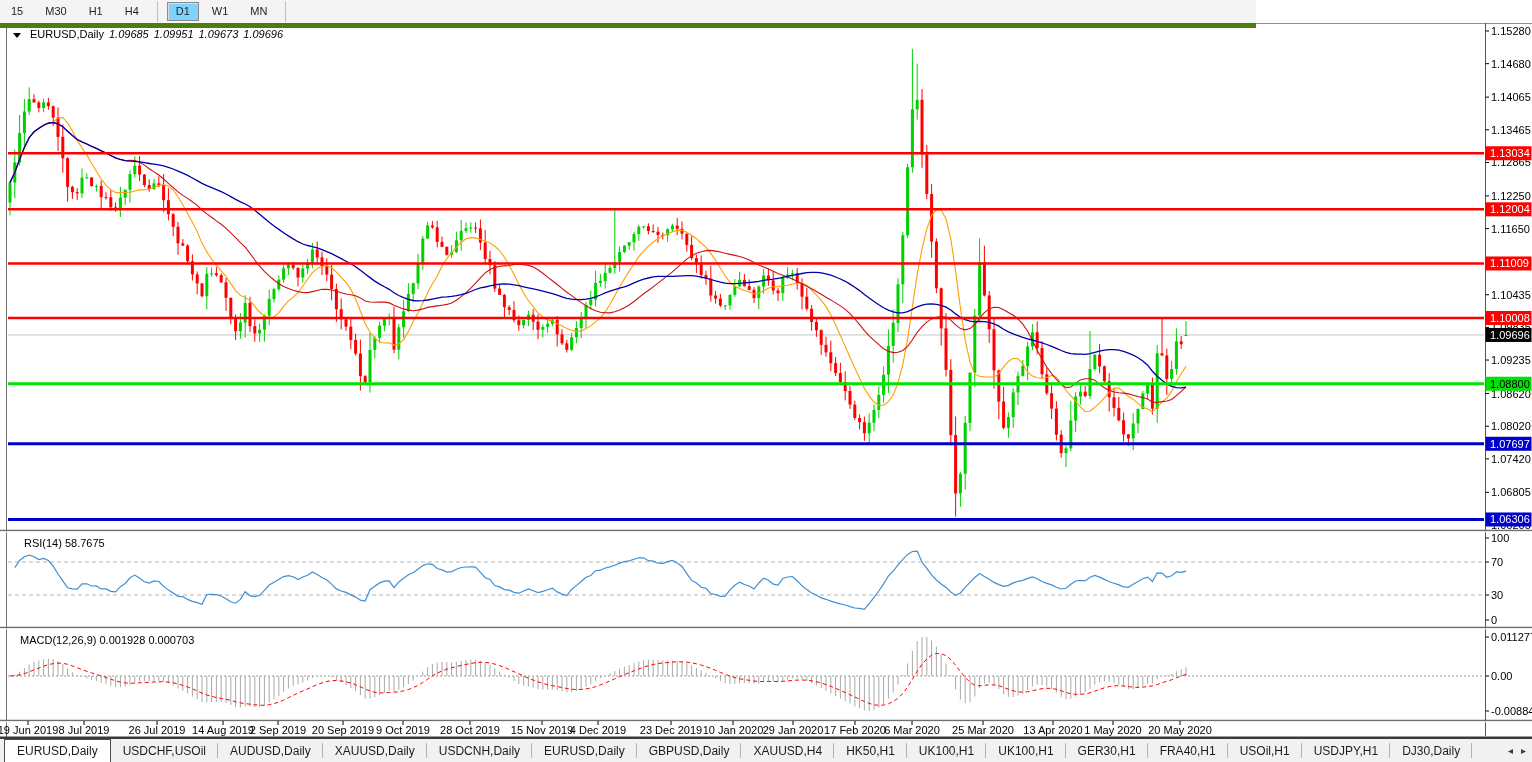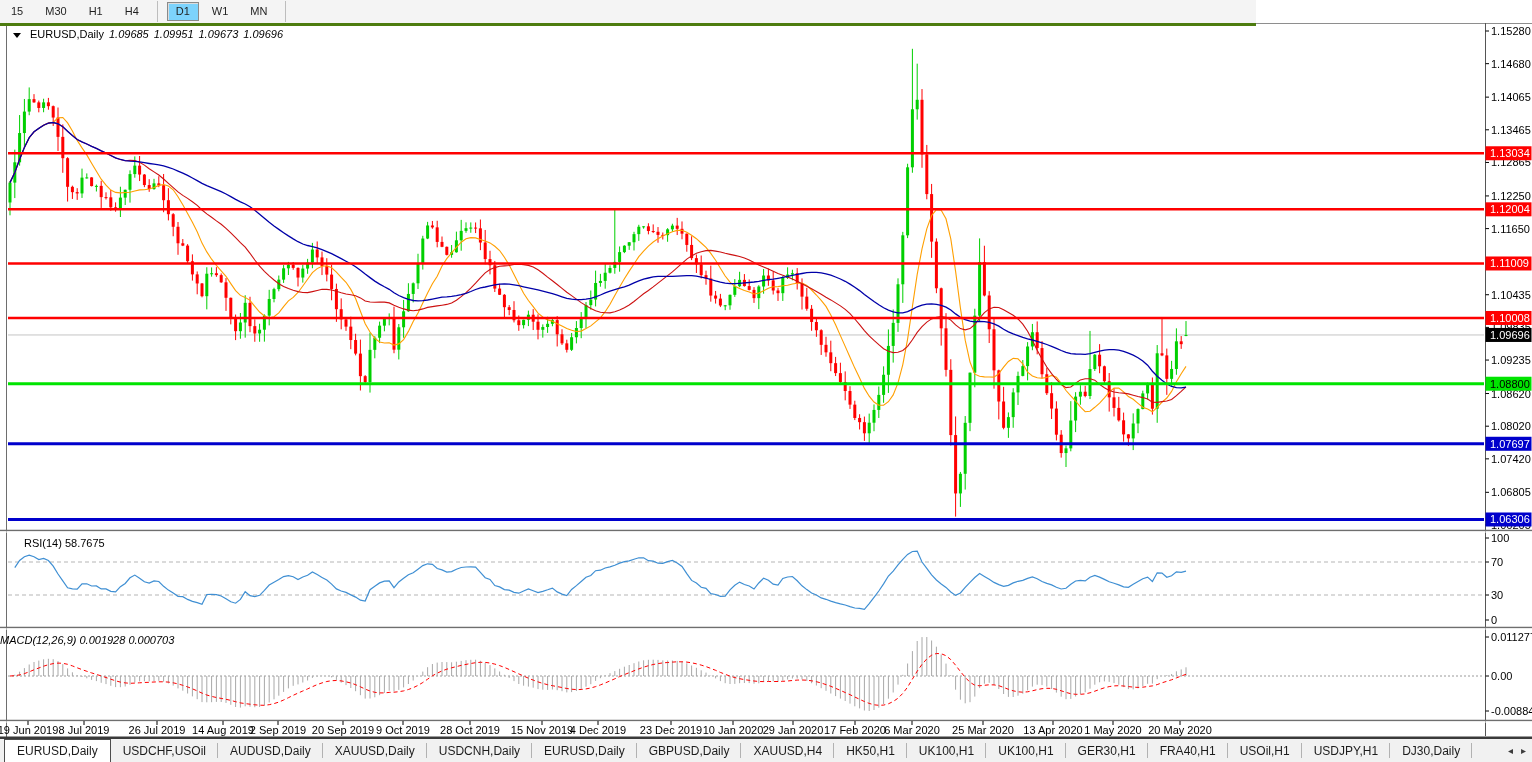--- a/index.html
+++ b/index.html
@@ -1,33 +1,33 @@
 <!DOCTYPE html>
 <html><head>
 <meta charset="utf-8">
 <style>
   html,body{margin:0;padding:0;}
   body{width:1532px;height:762px;position:relative;overflow:hidden;background:#ffffff;
        font-family:"Liberation Sans",sans-serif;-webkit-font-smoothing:none;}
   #toolbar{position:absolute;top:0;left:0;width:1256px;height:23px;background:#f4f4f4;
-           border-bottom:3px solid #4d7c0f;display:flex;align-items:center;z-index:5;}
+           border-bottom:5px solid #4d7c0f;display:flex;align-items:center;z-index:5;}
   .tf-btn{height:17px;line-height:17px;padding:0 8px;margin:0 2px;font-size:11px;color:#1f1f1f;
           border:1px solid transparent;}
   .tf-btn.active{background:#7dd3fc;border:1px solid #8a8a8a;box-shadow:inset 1px 1px 0 #dcdcdc;}
   .tf-sep{width:1px;height:21px;background:#bdbdbd;margin:0 7px;}
   #chart-title{position:absolute;top:28px;left:13px;font-size:11px;color:#000;z-index:4;
                pointer-events:none;white-space:nowrap;}
   #chart-title .num{margin-left:5px;font-style:italic;}
   #chart-title .sym{margin-left:7px;}
   .tri{display:inline-block;width:0;height:0;border-left:4px solid transparent;
        border-right:4px solid transparent;border-top:5px solid #000;margin-right:2px;
        vertical-align:middle;pointer-events:auto;}
   .pane-label{position:absolute;font-size:11px;color:#000;z-index:4;pointer-events:none;white-space:nowrap;}
   #rsi-label{top:537px;left:12px;padding-left:12px;}
-  #macd-label{top:634px;left:0;font-style:italic;}
+  #macd-label{top:634px;left:20px;}
   #chart-svg{position:absolute;top:0;left:0;z-index:1;}
   #tabbar{position:absolute;bottom:0;left:0;width:1532px;height:23px;background:#f1f1f1;
           display:flex;align-items:stretch;z-index:5;}
   .tab{font-size:12px;padding:0 12px;display:flex;align-items:center;color:#1c1c1c;
        position:relative;white-space:nowrap;}
   .tab:not(.active)::after{content:"";position:absolute;right:0;top:4px;bottom:4px;width:1px;background:#b2b2b2;}
   .tab.active{background:#ffffff;border:1px solid #4d4d4d;border-bottom:none;margin-left:4px;}
   #tab-arrows{position:absolute;right:6px;top:0;height:23px;display:flex;align-items:center;
               gap:8px;color:#3c3c3c;font-size:10px;}
   #tab-arrows span{cursor:default;}

